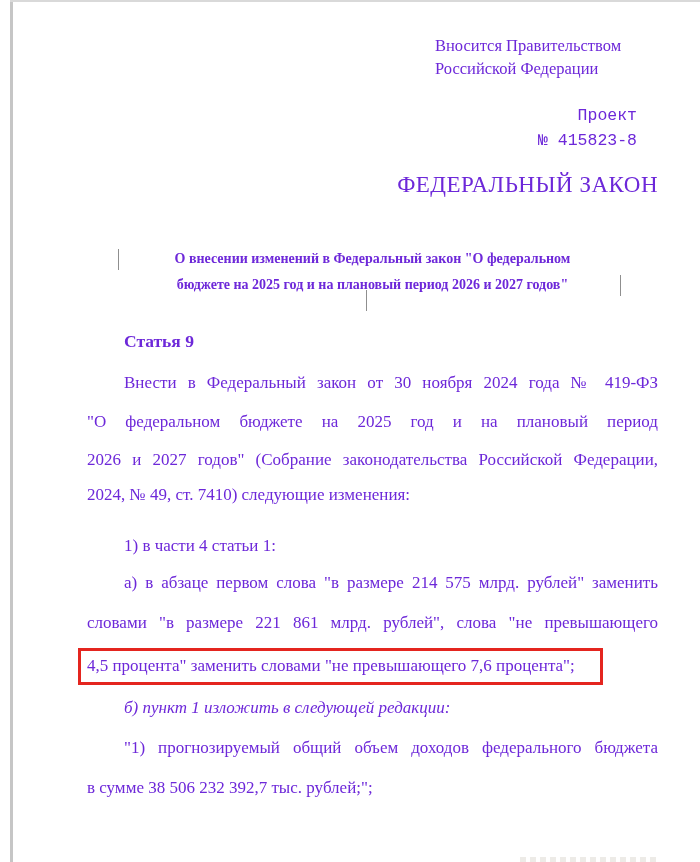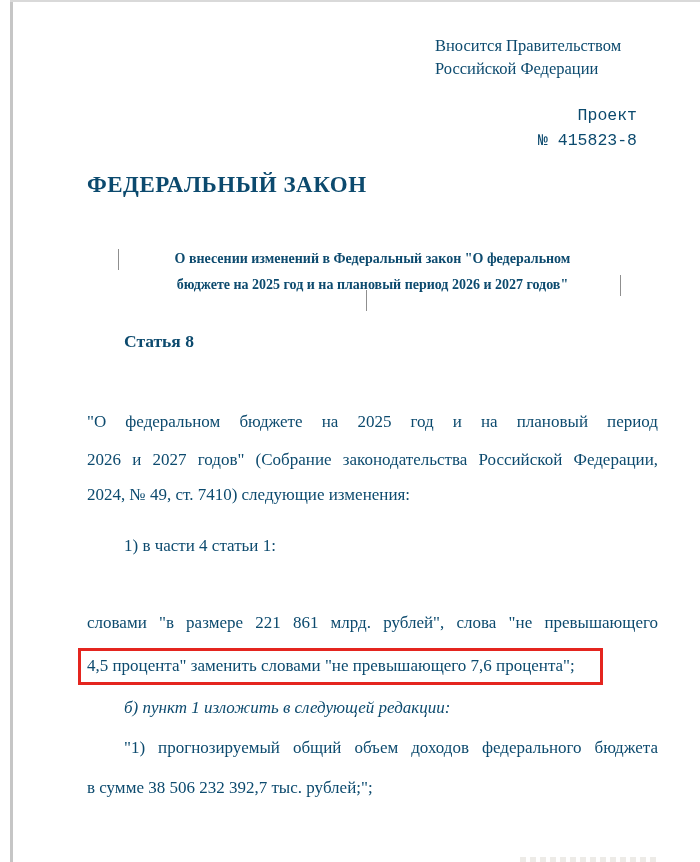--- a/index.html
+++ b/index.html
@@ -6,21 +6,21 @@
     margin: 0; padding: 0;
     width: 700px; height: 862px;
     background: #ffffff;
     overflow: hidden;
   }
   .page {
     position: relative;
     width: 700px; height: 862px;
     background: #ffffff;
     font-family: "Liberation Serif", "DejaVu Serif", serif;
-    color: #0c4a6e;
+    color: #6d28d9;
     border-radius: 32px;
   }
   
   .edge-left {
     position: absolute; left: 10px; top: 0; width: 3px; height: 862px;
     background: #c6c6c6;
   }
   .edge-top {
     position: absolute; left: 10px; top: 0; width: 690px; height: 2px;
     background: #d9d9d9;
@@ -28,21 +28,21 @@
   .submitted {
     position: absolute; left: 435px; top: 34px;
     font-size: 16.5px; line-height: 23px; text-align: left;
   }
   .project {
     position: absolute; right: 63px; top: 103px;
     font-size: 16.5px; line-height: 25px; text-align: right; font-family: Liberation Mono, monospace;
   }
   .law-title {
     position: absolute; left: 87px; top: 170px; width: 571px;
-    text-align: left; font-weight: bold; font-size: 23px; line-height: 30px;
+    text-align: right; font-weight: normal; font-size: 23px; line-height: 30px;
     letter-spacing: 0.5px;
   }
   .subtitle {
     position: absolute; left: 87px; top: 246px; width: 571px;
     text-align: center; font-weight: bold; font-size: 14px; line-height: 26px;
   }
   .cursor-marker {
     position: absolute; width: 1px; background: #8f8f8f;
   }
   .m1 { left: 118px; top: 249px; height: 21px; }
@@ -110,26 +110,28 @@
 
   <div class="subtitle">
     <div>О внесении изменений в Федеральный закон "О федеральном</div>
     <div>бюджете на 2025 год и на плановый период 2026 и 2027 годов"</div>
   </div>
 
   <div class="cursor-marker m1"></div>
   <div class="cursor-marker m2"></div>
   <div class="cursor-marker m3"></div>
 
-  <div class="article-heading">Статья 8</div>
+  <div class="article-heading">Статья 9</div>
 
+  <div class="line just ind t1">Внести в Федеральный закон от 30&nbsp;ноября 2024&nbsp;года №&nbsp;419-ФЗ</div>
   <div class="line just t2">"О федеральном бюджете на 2025 год и на плановый период</div>
   <div class="line just t3">2026 и 2027 годов" (Собрание законодательства Российской Федерации,</div>
   <div class="line t4">2024, №&nbsp;49, ст.&nbsp;7410) следующие изменения:</div>
   <div class="line ind t5">1) в части 4 статьи 1:</div>
+  <div class="line just ind t6">а)&nbsp;в абзаце первом слова "в размере 214&nbsp;575 млрд. рублей" заменить</div>
   <div class="line just t7">словами "в размере 221&nbsp;861 млрд. рублей", слова "не превышающего</div>
   <div class="line t8">4,5 процента" заменить словами "не превышающего 7,6 процента";</div>
   <div class="line ind t9">б) пункт 1 изложить в следующей редакции:</div>
   <div class="line just ind t10">"1) прогнозируемый общий объем доходов федерального бюджета</div>
   <div class="line t11">в сумме 38&nbsp;506&nbsp;232&nbsp;392,7 тыс. рублей;";</div>
 
   <div class="highlight-box"></div>
 
   <div class="clipped-fragment"></div>
 

